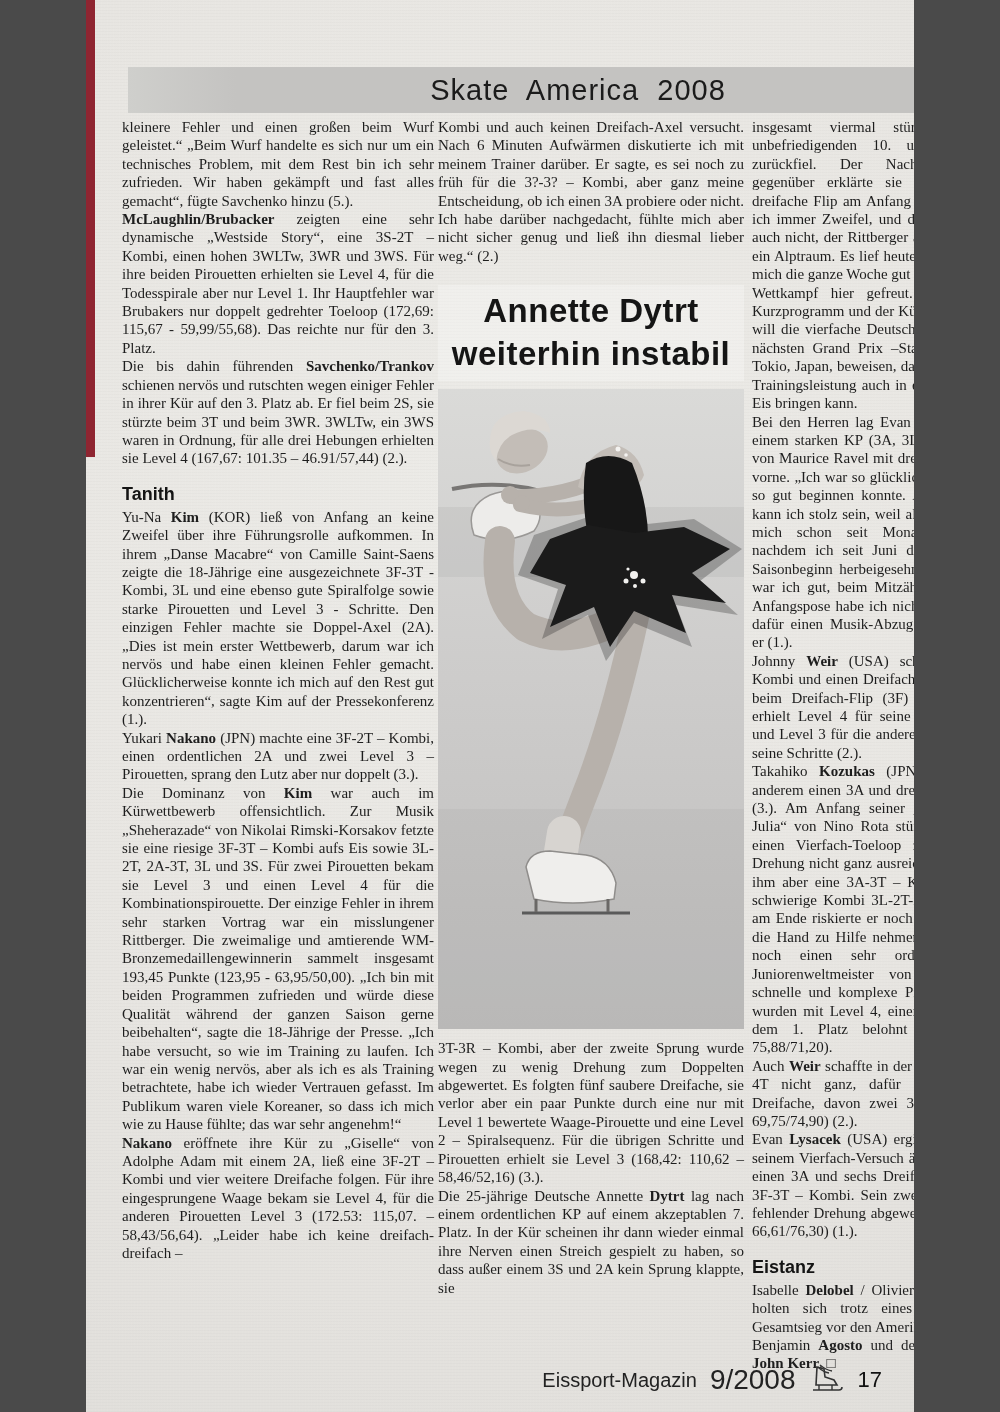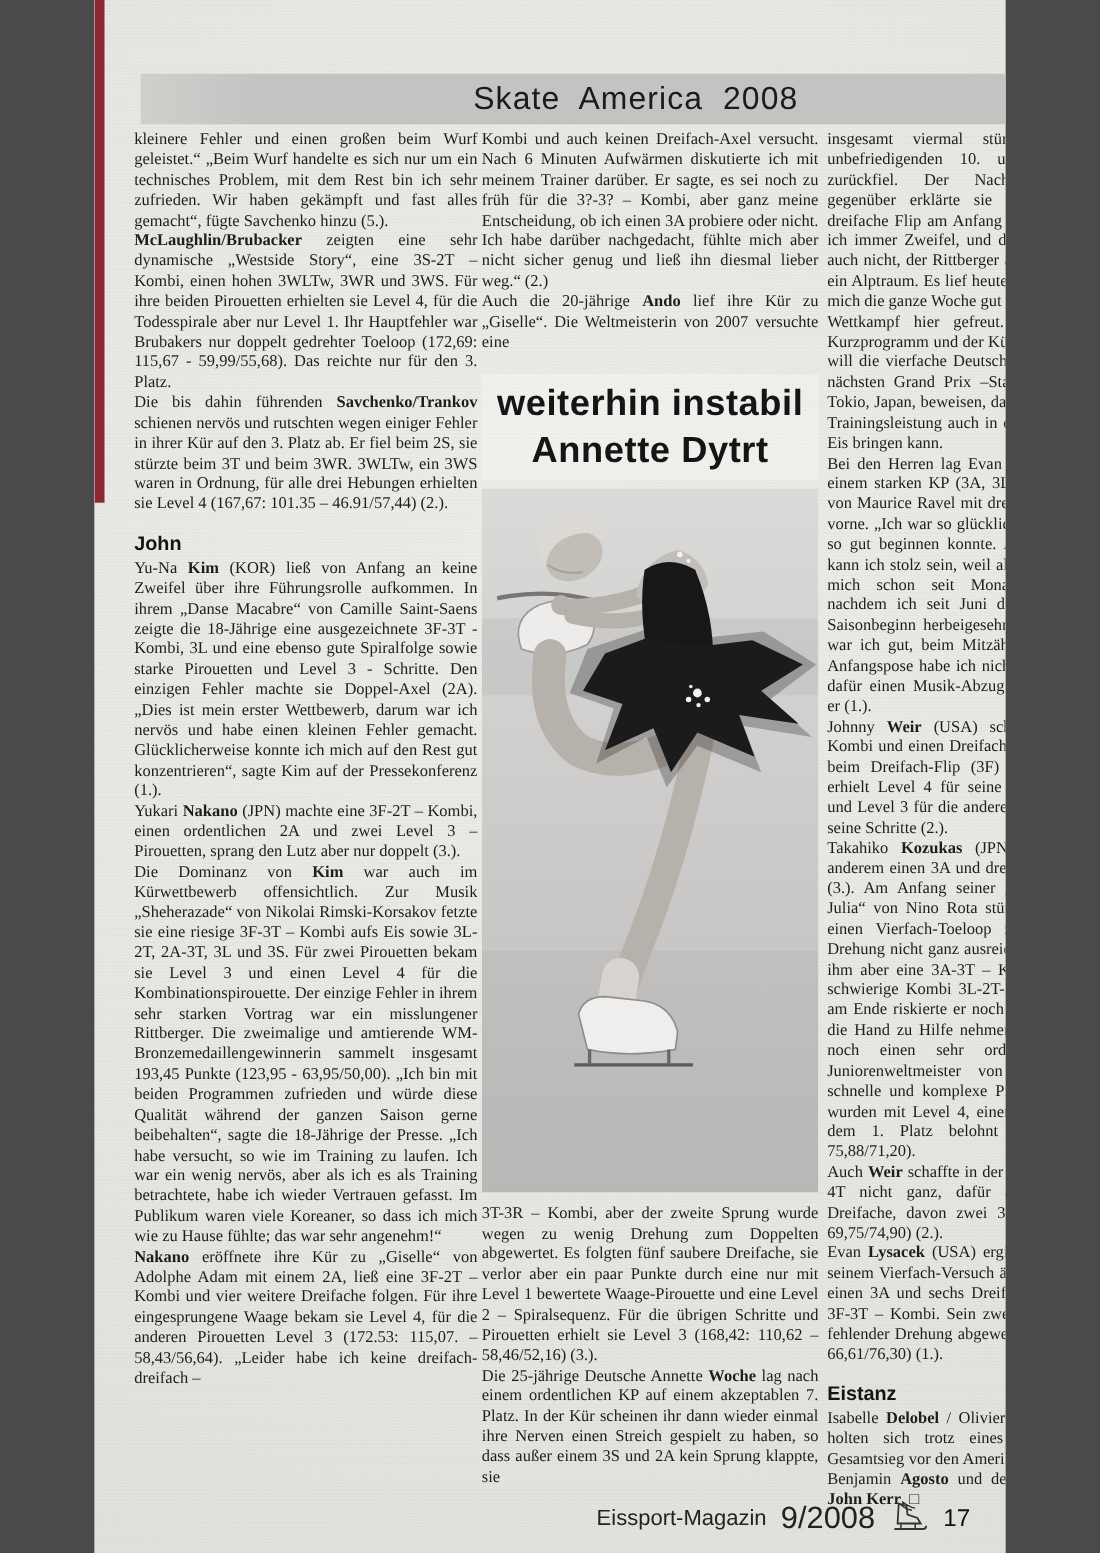--- a/index.html
+++ b/index.html
@@ -80,35 +80,34 @@
       <text x="26" y="64" font-size="52" transform="rotate(-14 34 48)">I</text>
       <text x="34" y="87" font-size="46">S</text>
       <text x="54" y="58" font-size="52" transform="rotate(13 70 44)">U</text>
     </g>
   </svg>
 
   <div class="col" id="col1">
       <p class="para"><span>kleinere Fehler und einen großen beim Wurf geleistet.“ „Beim Wurf handelte es sich nur um ein technisches Problem, mit dem Rest bin ich sehr zufrieden. Wir haben gekämpft und fast alles gemacht“, fügte Savchenko hinzu (5.).</span></p>
       <p class="para"><span class="b">McLaughlin/Brubacker</span><span> zeigten eine sehr dynamische „Westside Story“, eine 3S-2T – Kombi, einen hohen 3WLTw, 3WR und 3WS. Für ihre beiden Pirouetten erhielten sie Level 4, für die Todesspirale aber nur Level 1. Ihr Hauptfehler war Brubakers nur doppelt gedrehter Toeloop (172,69: 115,67 - 59,99/55,68). Das reichte nur für den 3. Platz.</span></p>
       <p class="para"><span>Die bis dahin führenden </span><span class="b">Savchenko/Trankov</span><span> schienen nervös und rutschten wegen einiger Fehler in ihrer Kür auf den 3. Platz ab. Er fiel beim 2S, sie stürzte beim 3T und beim 3WR. 3WLTw, ein 3WS waren in Ordnung, für alle drei Hebungen erhielten sie Level 4 (167,67: 101.35 – 46.91/57,44) (2.).</span></p>
-      <div class="col-heading">John</div>
+      <div class="col-heading">Tanith</div>
       <p class="para"><span>Yu-Na </span><span class="b">Kim</span><span> (KOR) ließ von Anfang an keine Zweifel über ihre Führungsrolle aufkommen. In ihrem „Danse Macabre“ von Camille Saint-Saens zeigte die 18-Jährige eine ausgezeichnete 3F-3T - Kombi, 3L und eine ebenso gute Spiralfolge sowie starke Pirouetten und Level 3 - Schritte. Den einzigen Fehler machte sie Doppel-Axel (2A). „Dies ist mein erster Wettbewerb, darum war ich nervös und habe einen kleinen Fehler gemacht. Glücklicherweise konnte ich mich auf den Rest gut konzentrieren“, sagte Kim auf der Pressekonferenz (1.).</span></p>
       <p class="para"><span>Yukari </span><span class="b">Nakano</span><span> (JPN) machte eine 3F-2T – Kombi, einen ordentlichen 2A und zwei Level 3 – Pirouetten, sprang den Lutz aber nur doppelt (3.).</span></p>
       <p class="para"><span>Die Dominanz von </span><span class="b">Kim</span><span> war auch im Kürwettbewerb offensichtlich. Zur Musik „Sheherazade“ von Nikolai Rimski-Korsakov fetzte sie eine riesige 3F-3T – Kombi aufs Eis sowie 3L-2T, 2A-3T, 3L und 3S. Für zwei Pirouetten bekam sie Level 3 und einen Level 4 für die Kombinationspirouette. Der einzige Fehler in ihrem sehr starken Vortrag war ein misslungener Rittberger. Die zweimalige und amtierende WM-Bronzemedaillengewinnerin sammelt insgesamt 193,45 Punkte (123,95 - 63,95/50,00). „Ich bin mit beiden Programmen zufrieden und würde diese Qualität während der ganzen Saison gerne beibehalten“, sagte die 18-Jährige der Presse. „Ich habe versucht, so wie im Training zu laufen. Ich war ein wenig nervös, aber als ich es als Training betrachtete, habe ich wieder Vertrauen gefasst. Im Publikum waren viele Koreaner, so dass ich mich wie zu Hause fühlte; das war sehr angenehm!“</span></p>
       <p class="para"><span class="b">Nakano</span><span> eröffnete ihre Kür zu „Giselle“ von Adolphe Adam mit einem 2A, ließ eine 3F-2T – Kombi und vier weitere Dreifache folgen. Für ihre eingesprungene Waage bekam sie Level 4, für die anderen Pirouetten Level 3 (172.53: 115,07. – 58,43/56,64). „Leider habe ich keine dreifach-dreifach –</span></p>
     </div>
 
   <div class="col" id="col2">
     <div>
         <p class="para"><span>Kombi und auch keinen Dreifach-Axel versucht. Nach 6 Minuten Aufwärmen diskutierte ich mit meinem Trainer darüber. Er sagte, es sei noch zu früh für die 3?-3? – Kombi, aber ganz meine Entscheidung, ob ich einen 3A probiere oder nicht. Ich habe darüber nachgedacht, fühlte mich aber nicht sicher genug und ließ ihn diesmal lieber weg.“ (2.)</span></p>
-        <p class="para"><span>Auch die 20-jährige </span><span class="b">Ando</span><span> lief ihre Kür zu „Giselle“. Die Weltmeisterin von 2007 versuchte eine</span></p>
       </div>
     <div class="headline">
+      <div>Annette Dytrt</div>
       <div>weiterhin instabil</div>
-      <div>Annette Dytrt</div>
     </div>
     <div class="photo" title="Eiskunstläuferin in schwarzem Kleid in Fangschritt-Position auf dem Eis">
       <svg viewBox="0 0 306 640" preserveAspectRatio="none">
         <defs>
           <linearGradient id="ice" x1="0" y1="0" x2="0" y2="1">
             <stop offset="0" stop-color="#dadad8"></stop>
             <stop offset="0.45" stop-color="#cdcccb"></stop>
             <stop offset="1" stop-color="#bfbebd"></stop>
           </linearGradient>
         </defs>
@@ -155,21 +154,21 @@
           <circle cx="196" cy="186" r="4"></circle>
           <circle cx="188" cy="192" r="2.5"></circle>
           <circle cx="205" cy="192" r="2.5"></circle>
           <circle cx="197" cy="197" r="2"></circle>
           <circle cx="190" cy="180" r="1.6"></circle>
         </g>
       </svg>
     </div>
     <div>
         <p class="para"><span>3T-3R – Kombi, aber der zweite Sprung wurde wegen zu wenig Drehung zum Doppelten abgewertet. Es folgten fünf saubere Dreifache, sie verlor aber ein paar Punkte durch eine nur mit Level 1 bewertete Waage-Pirouette und eine Level 2 – Spiralsequenz. Für die übrigen Schritte und Pirouetten erhielt sie Level 3 (168,42: 110,62 – 58,46/52,16) (3.).</span></p>
-        <p class="para"><span>Die 25-jährige Deutsche Annette </span><span class="b">Woche</span><span> lag nach einem ordentlichen KP auf einem akzeptablen 7. Platz. In der Kür scheinen ihr dann wieder einmal ihre Nerven einen Streich gespielt zu haben, so dass außer einem 3S und 2A kein Sprung klappte, sie</span></p>
+        <p class="para"><span>Die 25-jährige Deutsche Annette </span><span class="b">Dytrt</span><span> lag nach einem ordentlichen KP auf einem akzeptablen 7. Platz. In der Kür scheinen ihr dann wieder einmal ihre Nerven einen Streich gespielt zu haben, so dass außer einem 3S und 2A kein Sprung klappte, sie</span></p>
       </div>
   </div>
 
   <div class="col" id="col3">
       <p class="para"><span>insgesamt viermal stürzte und auf den unbefriedigenden 10. und vorletzten Platz zurückfiel. Der Nachrichtenagentur </span><span class="i">dpa</span><span> gegenüber erklärte sie das so: „Wenn der dreifache Flip am Anfang nicht geht, dann habe ich immer Zweifel, und dann ging der Toeloop auch nicht, der Rittberger auch nicht, das ist wie ein Alptraum. Es lief heute nicht. Dabei habe ich mich die ganze Woche gut gefühlt, mich über den Wettkampf hier gefreut. Ich war vor dem Kurzprogramm und der Kür sehr motiviert.“ Nun will die vierfache Deutsche Meisterin bei ihrem nächsten Grand Prix –Start vom 27.-30.11. in Tokio, Japan, beweisen, dass sie ihre viel bessere Trainingsleistung auch in einem Wettbewerb auf Eis bringen kann.</span></p>
       <p class="para"><span>Bei den Herren lag Evan </span><span class="b">Lysacek</span><span> (USA) nach einem starken KP (3A, 3L-3T, 3F) zu „Bolero“ von Maurice Ravel mit drei Level 4 – Pirouetten vorne. „Ich war so glücklich, dass ich die Saison so gut beginnen konnte. Auf dieses Programm kann ich stolz sein, weil alles drin war. Ich hatte mich schon seit Monaten darauf gefreut, nachdem ich seit Juni durchtrainiert und den Saisonbeginn herbeigesehnt hatte. Beim Laufen war ich gut, beim Mitzählen schlecht. Bei der Anfangspose habe ich nicht bis vier gezählt und dafür einen Musik-Abzug bekommen“, erklärte er (1.).</span></p>
       <p class="para"><span>Johnny </span><span class="b">Weir</span><span> (USA) schaffte eine 3L-3T – Kombi und einen Dreifach-Axel (3A), stieg aber beim Dreifach-Flip (3F) aus. Der WM-Dritte erhielt Level 4 für seine Wechsel-Sitzpirouette und Level 3 für die anderen zwei Pirouetten und seine Schritte (2.).</span></p>
       <p class="para"><span>Takahiko </span><span class="b">Kozukas</span><span> (JPN) KP enthielt unter anderem einen 3A und drei Level 4 – Pirouetten (3.). Am Anfang seiner </span><span class="u">Kür</span><span> zu „Romeo und Julia“ von Nino Rota stürzte er beim Versuch, einen Vierfach-Toeloop zu springen, da die Drehung nicht ganz ausreichte. Danach gelangen ihm aber eine 3A-3T – Kombi, 3F, 3S-2T, die schwierige Kombi 3L-2T-2R und ein 3R. Ganz am Ende riskierte er noch einen 3A, bei dem er die Hand zu Hilfe nehmen musste und schaffte noch einen sehr ordentlichen 3L. Der Juniorenweltmeister von 2006 drehte sehr schnelle und komplexe Pirouetten, zwei davon wurden mit Level 4, einer Menge Punkten und dem 1. Platz belohnt (226,18: 146,08 – 75,88/71,20).</span></p>
       <p class="para"><span>Auch </span><span class="b">Weir</span><span> schaffte in der Kür die Drehung zum 4T nicht ganz, dafür aber insgesamt acht Dreifache, davon zwei 3A (225,20: 144,65 – 69,75/74,90) (2.).</span></p>
       <p class="para"><span>Evan </span><span class="b">Lysacek</span><span> (USA) erging es in der Kür mit seinem Vierfach-Versuch ähnlich. Er ließ danach einen 3A und sechs Dreifache folgen mit einer 3F-3T – Kombi. Sein zweiter 3A wurde wegen fehlender Drehung abgewertet (223,21: 141,91 – 66,61/76,30) (1.).</span></p>

